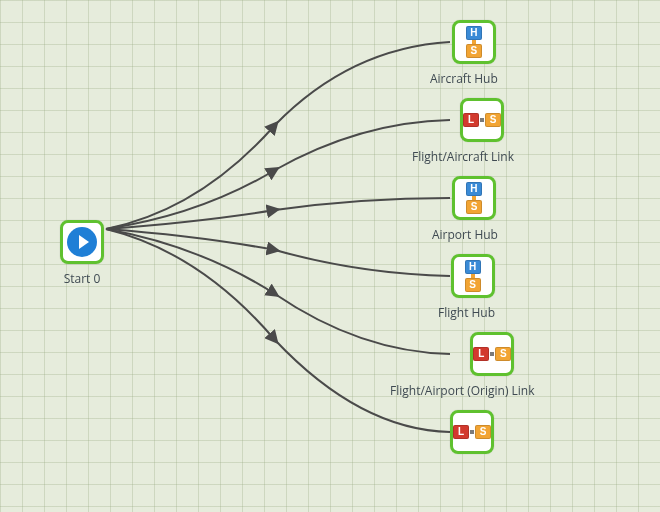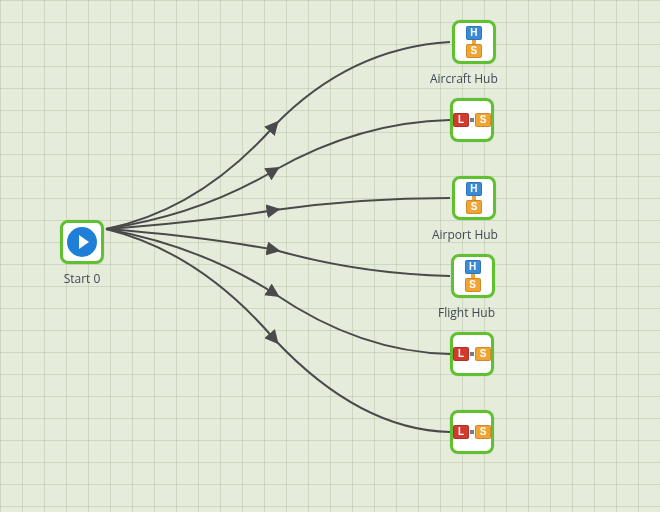--- a/index.html
+++ b/index.html
@@ -169,20 +169,21 @@
   </div>
 
   <div class="node" style="left:450px; top:98px;">
     <div class="box">
       <span class="link-icon">
         <span class="tile l">L</span>
           <span class="connector-h"></span>
           <span class="tile s">S</span>
       </span>
     </div>
+    <div class="label" style="margin-left:-38px;">Flight/Aircraft Link</div>
   </div>
 
   <div class="node" style="left:450px; top:176px;">
     <div class="box">
       <span class="hub-icon">
         <span class="tile h">H</span>
           <span class="connector-v"></span>
           <span class="tile s">S</span>
       </span>
     </div>
@@ -201,20 +202,21 @@
   </div>
 
   <div class="node" style="left:450px; top:332px;">
     <div class="box">
       <span class="link-icon">
         <span class="tile l">L</span>
           <span class="connector-h"></span>
           <span class="tile s">S</span>
       </span>
     </div>
+    <div class="label" style="margin-left:-60px;">Flight/Airport (Origin) Link</div>
   </div>
 
   <div class="node" style="left:450px; top:410px;">
     <div class="box">
       <span class="link-icon">
         <span class="tile l">L</span>
           <span class="connector-h"></span>
           <span class="tile s">S</span>
       </span>
     </div>

